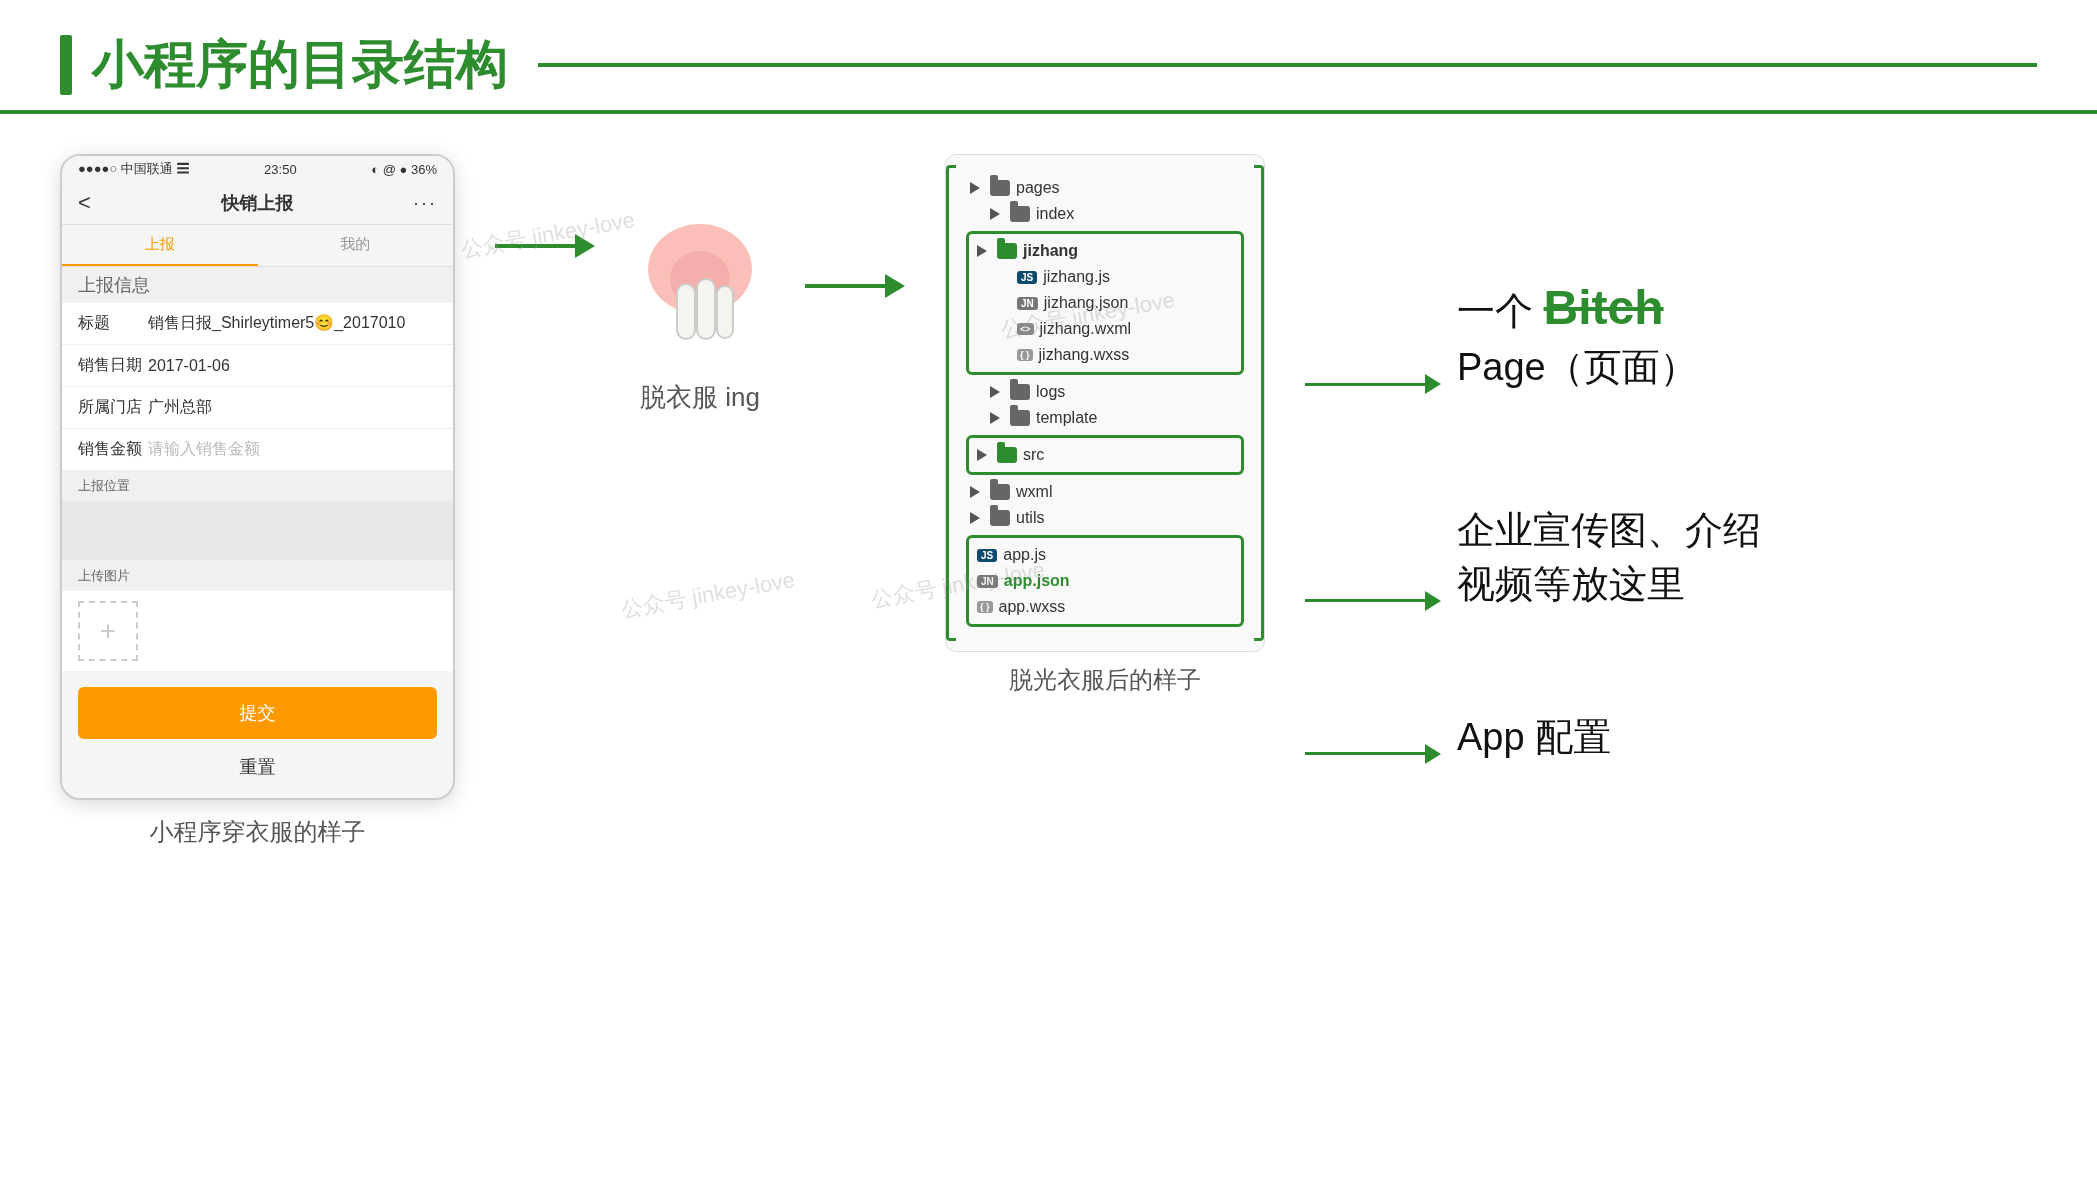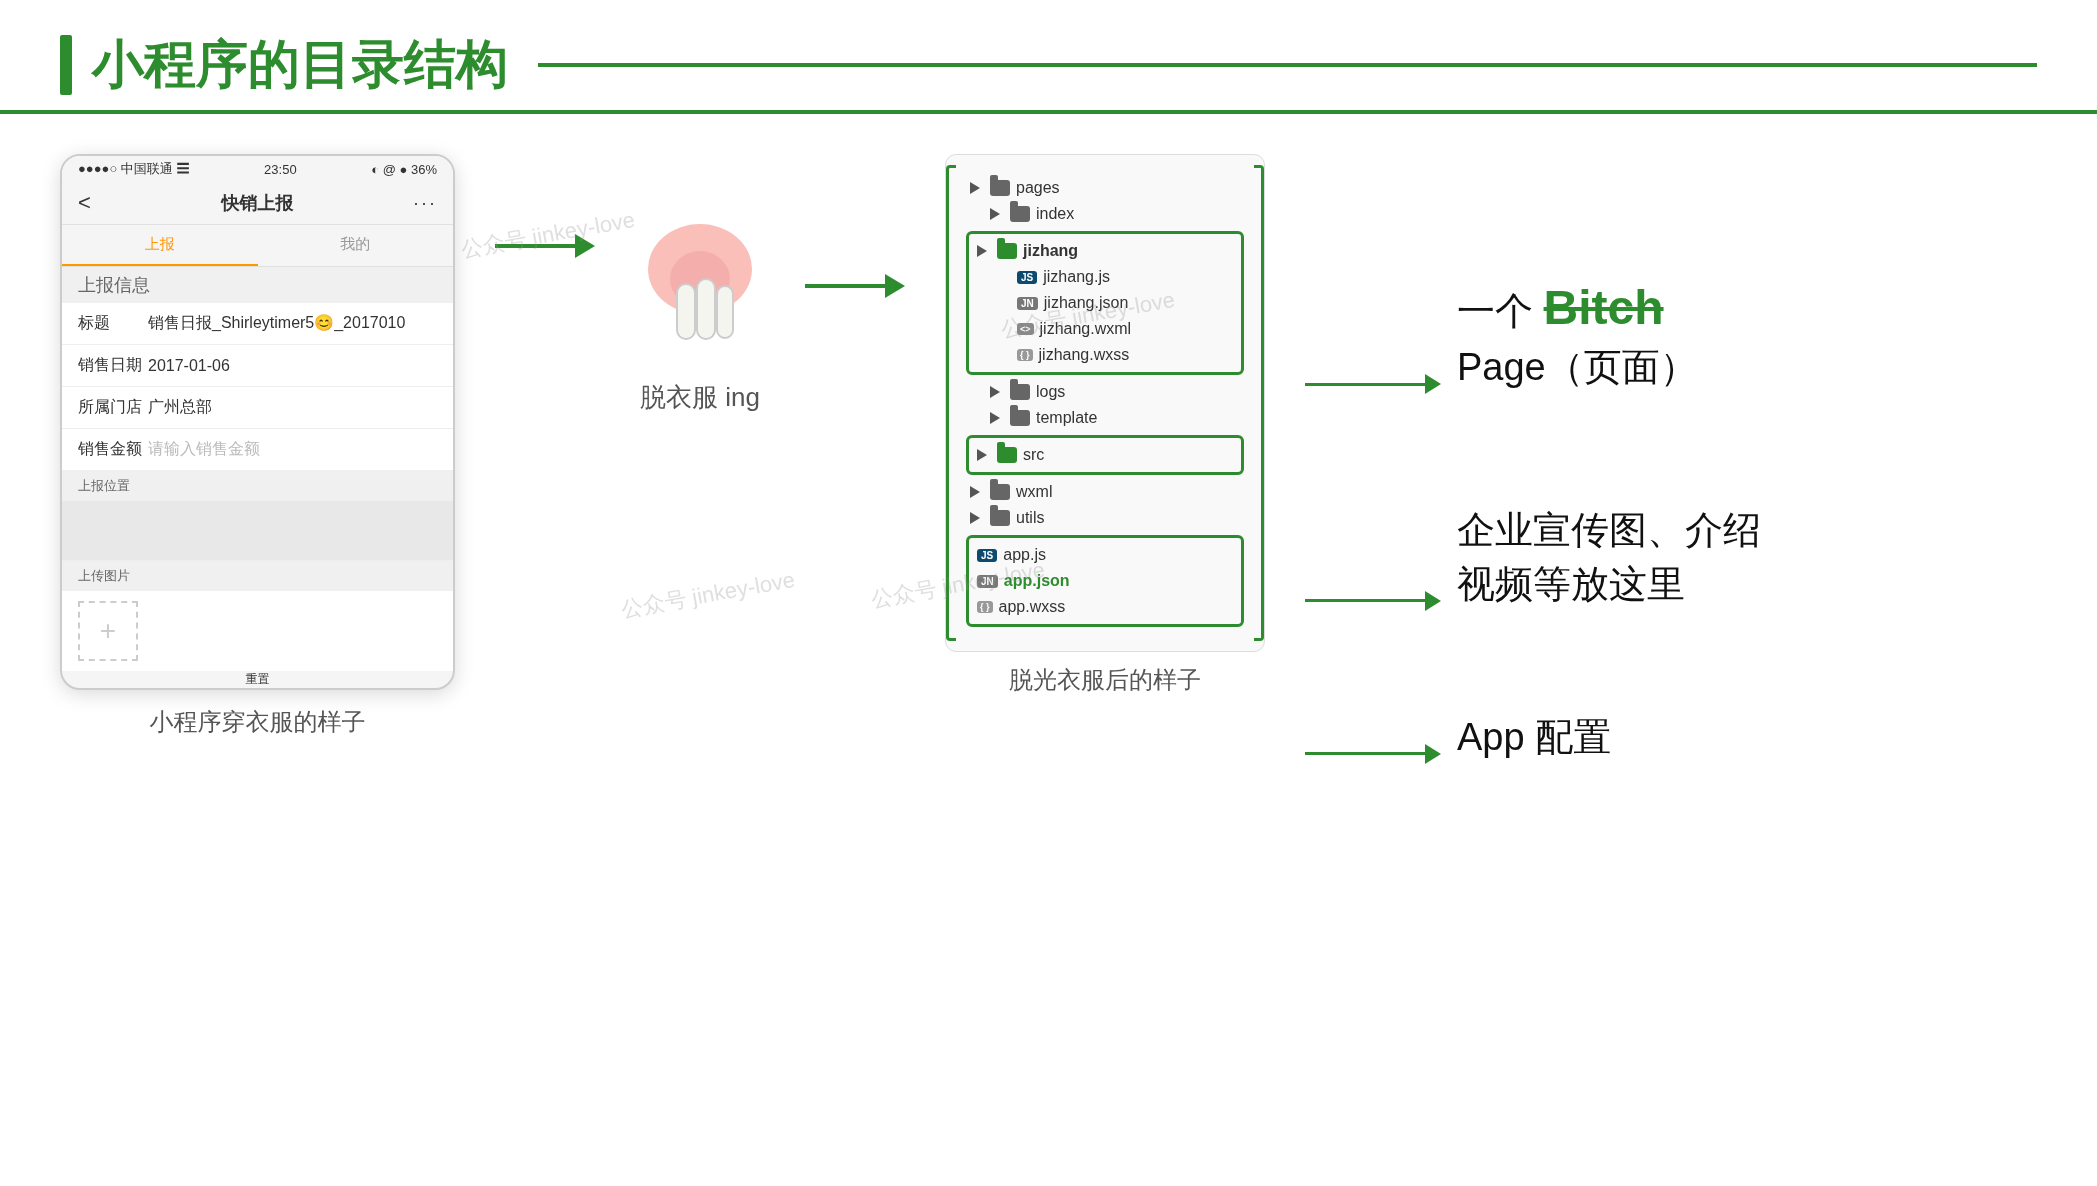--- a/index.html
+++ b/index.html
@@ -176,22 +176,22 @@
       color: #fff;
       text-align: center;
       padding: 14px;
       font-size: 18px;
       margin: 16px;
       border-radius: 6px;
     }
     .phone-reset {
       text-align: center;
       color: #333;
-      font-size: 12px;
-      padding-bottom: 0;
+      font-size: 18px;
+      padding-bottom: 19px;
     }
     .phone-label {
       text-align: center;
       margin-top: 16px;
       font-size: 24px;
       color: #555;
     }
 
     
     .arrow-right {
@@ -432,20 +432,21 @@
       </div>
 
       <div class="phone-location-section">上报位置</div>
       <div class="phone-location-map"></div>
 
       <div class="phone-upload-section">上传图片</div>
       <div class="phone-upload-area">
         <div class="phone-upload-btn">+</div>
       </div>
 
+      <div class="phone-submit-btn">提交</div>
       <div class="phone-reset">重置</div>
     </div>
     <div class="phone-label">小程序穿衣服的样子</div>
   </div>
 
   <div class="arrow-right">
     <div class="arrow-line"></div>
     <div class="arrow-head"></div>
   </div>
 

